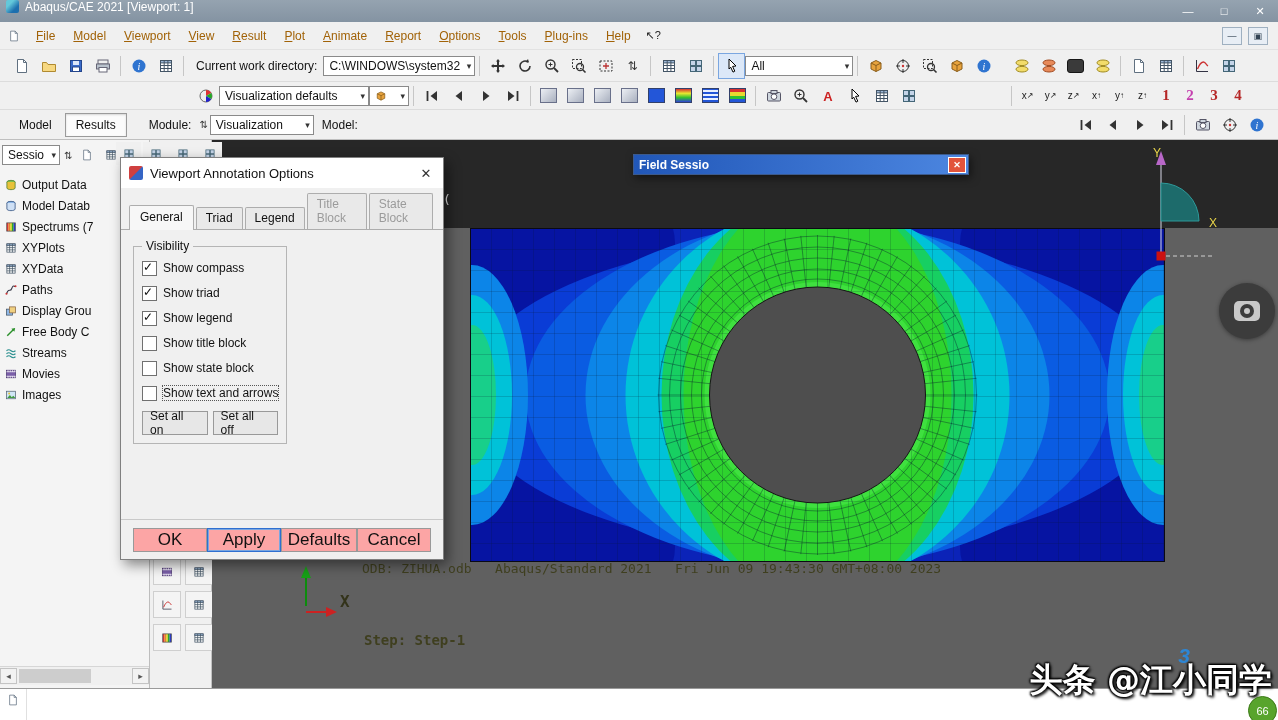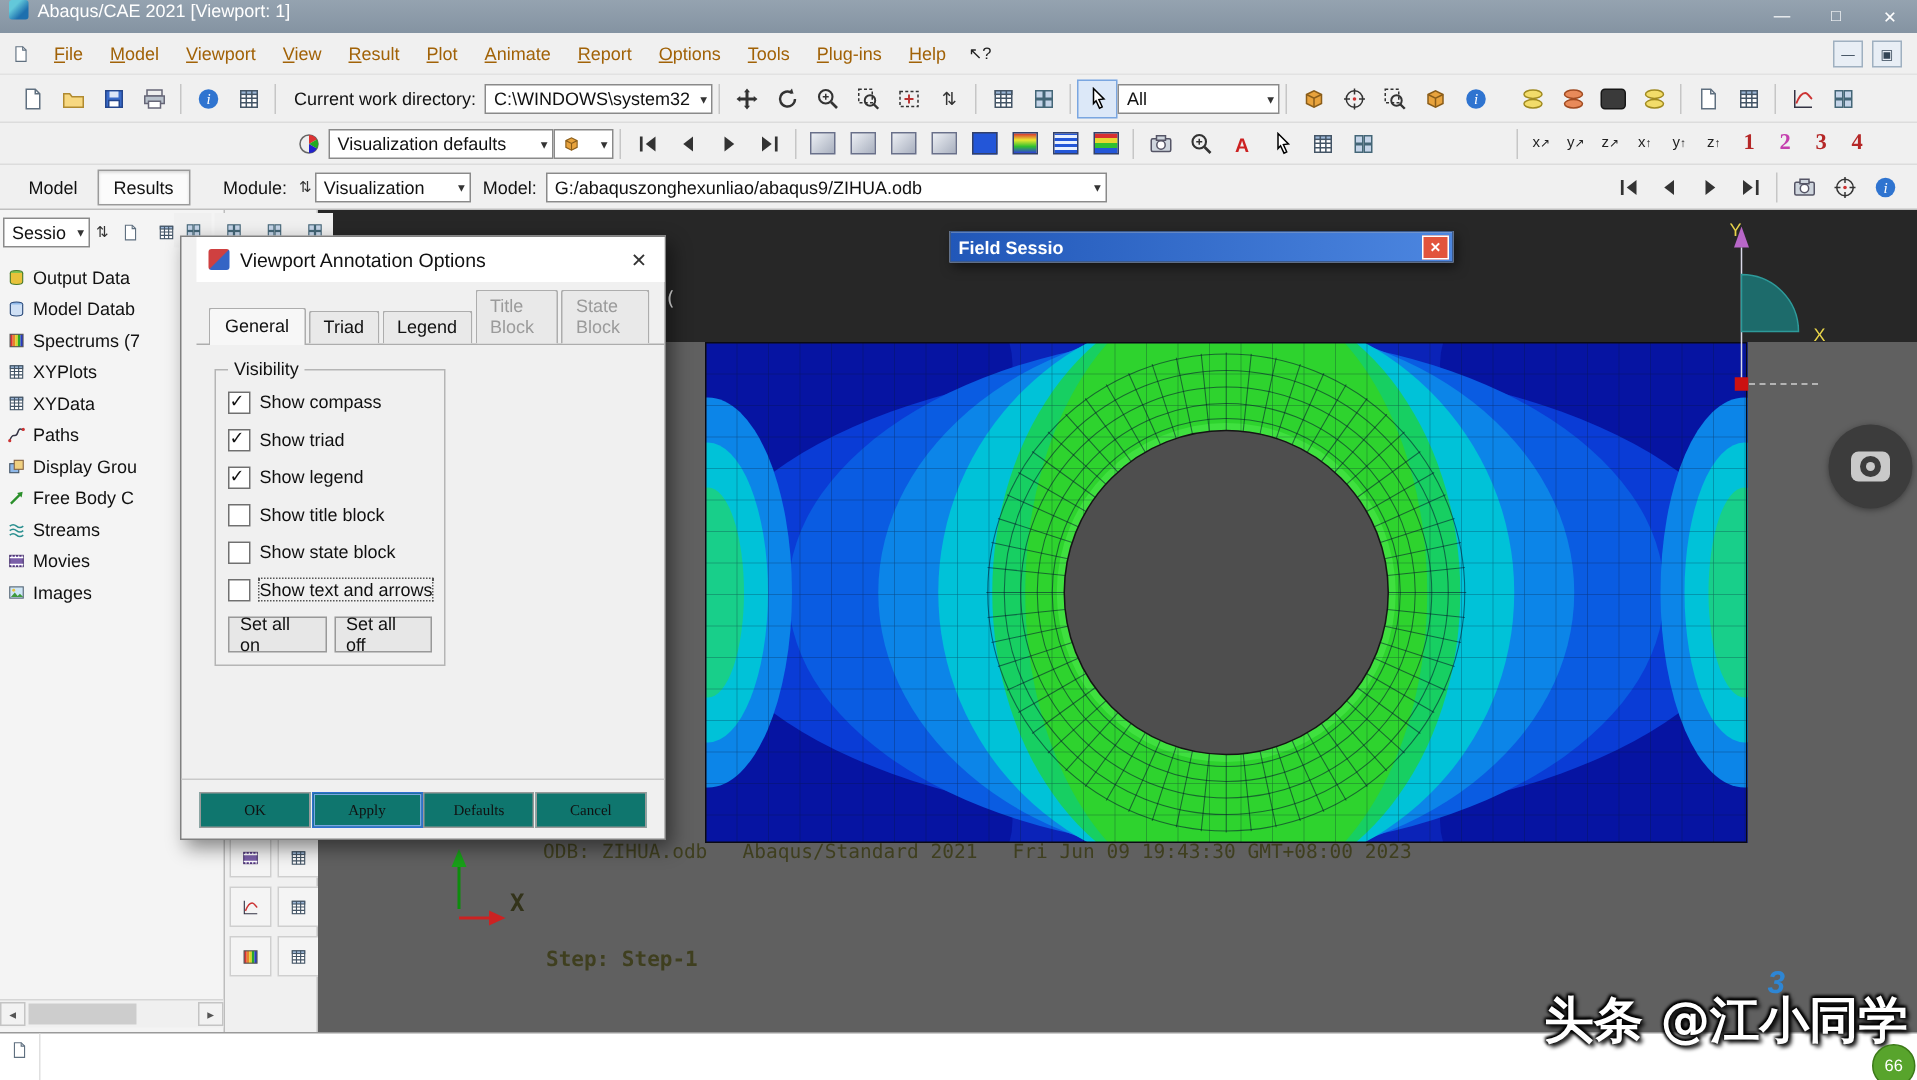--- a/index.html
+++ b/index.html
@@ -108,21 +108,21 @@
     border:1px solid #3c5a8c;box-shadow:2px 3px 8px rgba(0,0,0,.5);}
   .fo-title{height:19px;background:linear-gradient(90deg,#2157b8,#4c86e0);color:#fff;font-weight:bold;
     font-size:12px;display:flex;align-items:center;padding:0 2px 0 5px;}
   .fo-close{margin-left:auto;width:16px;height:14px;background:#e2543c;border:1px solid #fff;
     color:#fff;font-size:9px;display:flex;align-items:center;justify-content:center;}
   .fo-body{display:flex;align-items:center;gap:5px;padding:3px 5px 4px;}
   .fo .combo{height:20px;}
 
   
   .dlg{position:absolute;left:120px;top:157px;width:324px;height:403px;z-index:30;background:#f0f0f0;
-    border:1px solid #808080;box-shadow:4px 5px 12px rgba(0,0,0,.45);box-sizing:border-box;padding-left:10px;}
+    border:1px solid #808080;box-shadow:4px 5px 12px rgba(0,0,0,.45);box-sizing:border-box;}
   .dlg-title{height:30px;background:#fff;display:flex;align-items:center;padding-left:8px;gap:7px;font-size:13px;}
   .dlg-icon{width:14px;height:14px;background:linear-gradient(135deg,#cf4040 48%,#3565c5 52%);border-radius:2px;}
   .dlg-close{margin-left:auto;width:34px;height:100%;display:flex;align-items:center;justify-content:center;
     font-size:13px;color:#333;}
   .tabs{display:flex;align-items:flex-end;padding:5px 8px 0;border-bottom:1px solid #adadad;}
   .tab{padding:3px 9px 4px;border:1px solid #adadad;border-bottom:none;background:#e9e9e9;margin-right:2px;
     border-radius:2px 2px 0 0;margin-bottom:0;font-size:12px;}
   .tab.active{background:#f7f7f7;padding:4px 10px 6px;margin-bottom:-1px;}
   .tab.disabled{color:#9b9b9b;}
   .groupbox{position:relative;margin:16px 0 0 12px;width:154px;border:1px solid #b5b5b5;
@@ -131,22 +131,22 @@
   .cbrow{display:flex;align-items:center;gap:6px;height:14px;margin-bottom:11px;}
   .cb{width:13px;height:13px;border:1px solid #707070;background:#fff;position:relative;flex:none;}
   .cb.checked::after{content:"✓";position:absolute;left:0px;top:-2px;font-size:12px;color:#111;}
   .cblabel{font-size:12px;white-space:nowrap;}
   .cblabel.focus{outline:1px dotted #555;}
   .setall{display:flex;gap:5px;margin-top:4px;}
   .sbtn{height:22px;padding:0 7px;background:#e7e7e7;border:1px solid #999;font-size:12px;
     display:flex;align-items:center;}
   .dlg-foot{position:absolute;left:0;bottom:7px;width:100%;border-top:1px solid #c9c9c9;
     padding:8px 12px 0;box-sizing:border-box;display:flex;justify-content:space-between;}
-  .dbtn{min-width:56px;height:22px;background:#0f766e;border:1px solid #999;font-size:10px;
-    display:flex;align-items:center;justify-content:center;padding:0 8px;font-family:Liberation Serif, serif;}
+  .dbtn{min-width:56px;height:22px;background:#fca5a5;border:1px solid #999;font-size:17px;
+    display:flex;align-items:center;justify-content:center;padding:0 8px;}
   .dbtn.default{border:1px solid #2f6fd0;box-shadow:inset 0 0 0 1px #7aa6e0;}
 
   
   #messagebar{position:absolute;left:0;top:688px;width:100%;height:32px;background:#fff;
     border-top:1px solid #9a9a9a;box-sizing:border-box;display:flex;}
   .msg-iconcol{width:26px;border-right:1px solid #e0e0e0;display:flex;justify-content:center;padding-top:5px;}
   .msg-lines{font-family:"DejaVu Sans Mono",monospace;font-size:13px;line-height:15px;color:#111;
     padding:1px 0 0 4px;white-space:pre;}
 
   
@@ -619,23 +619,20 @@
 
 <div class="tbar" id="contextbar">
   <span class="ctab">Model</span>
   <span class="ctab active">Results</span>
   <span class="tlabel" style="margin-left:20px">Module:</span>
   <span class="mini">⇅</span>
   <span class="combo" style="width:104px">
       <span>Visualization</span>
     </span>
   <span class="tlabel">Model:</span>
-  <span class="combo" style="width:374px">
-      <span>G:/abaquszonghexunliao/abaqus9/ZIHUA.odb</span>
-    </span>
   <span style="margin-left:auto;display:flex;align-items:center;margin-right:8px">
     <span class="tb">
         <svg class="ic">
           <use href="#sy-first"></use>
         </svg>
       </span>
     <span class="tb">
         <svg class="ic">
           <use href="#sy-prev"></use>
         </svg>

